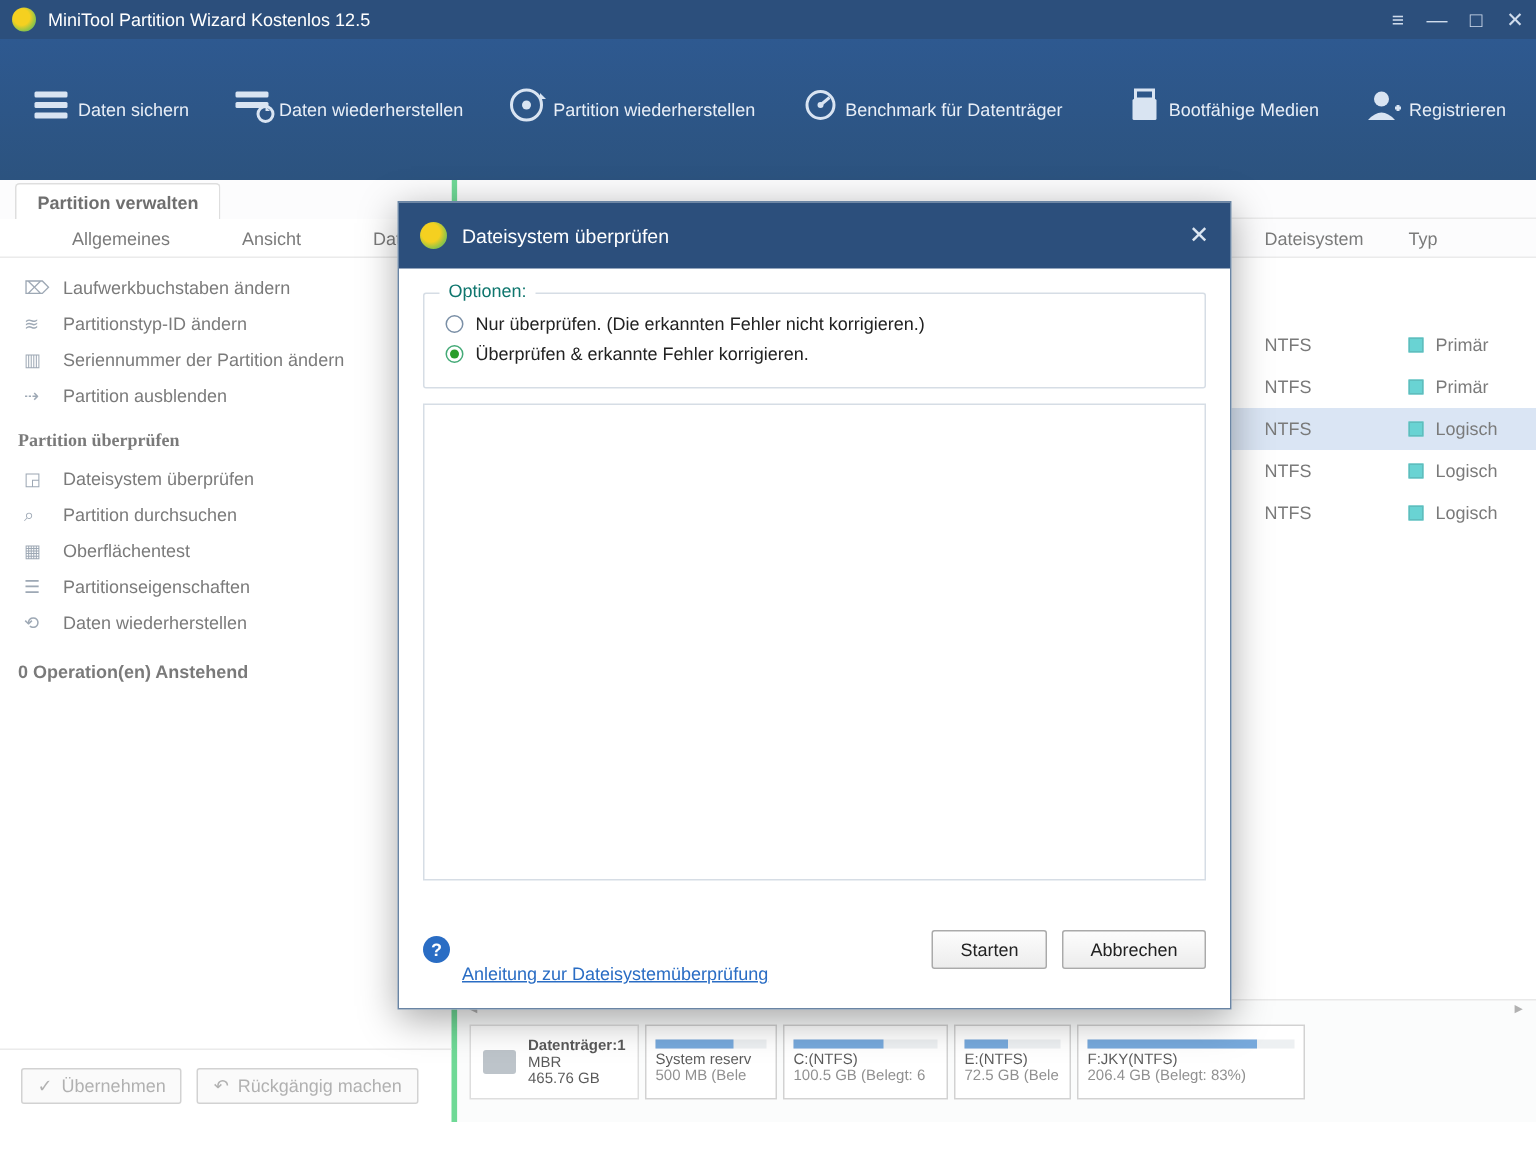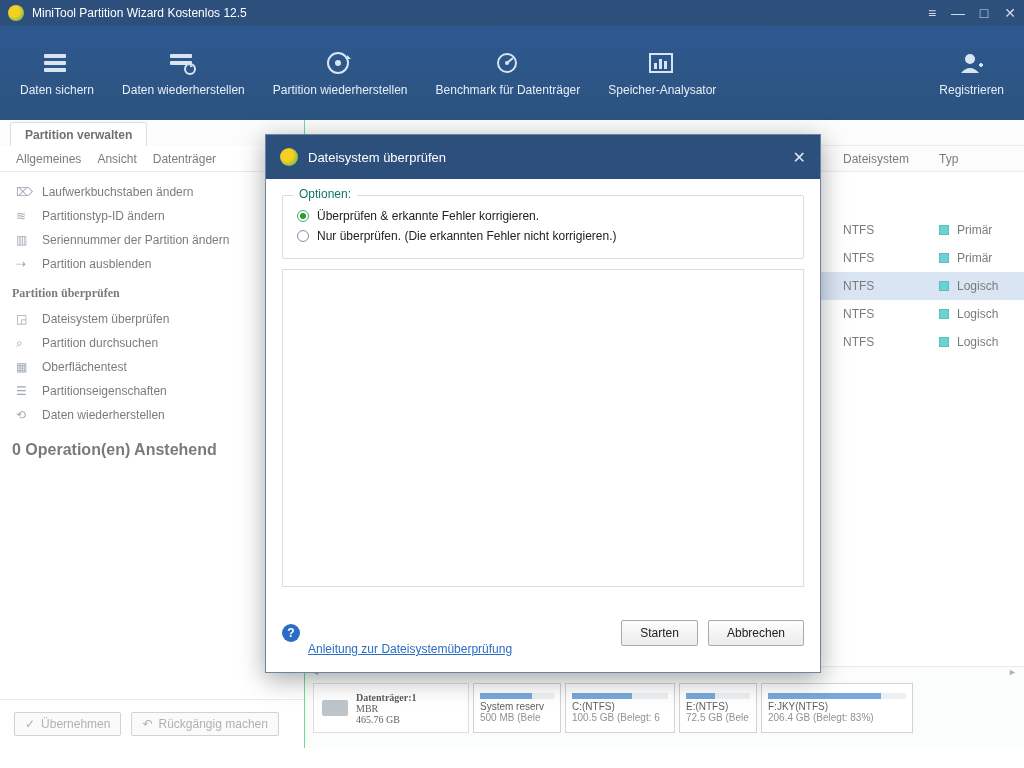--- a/index.html
+++ b/index.html
@@ -6,42 +6,42 @@
 body { font-family: "Segoe UI", Tahoma, sans-serif; font-size: 12px; background: #fff; width: 1024px; height: 768px; overflow: hidden; position: relative; }
 
 
 .titlebar { height: 26px; background: #2c4f7c; display: flex; align-items: center; padding: 0 8px; color: #fff; font-size: 12px; }
 .titlebar .app-icon { width: 16px; height: 16px; background: radial-gradient(circle at 40% 40%, #f5d020 40%, #8bc34a 70%); border-radius: 50%; margin-right: 8px; }
 .titlebar .win-controls { margin-left: auto; display: flex; gap: 14px; }
 .titlebar .win-controls span { width: 12px; height: 12px; display: inline-flex; align-items: center; justify-content: center; cursor: pointer; color: #d0dcec; font-size: 14px; }
 
 
 .toolbar { height: 94px; background: linear-gradient(#2e5990, #2c537f); display: flex; align-items: center; padding: 0 6px; color: #e8eef7; }
-.tool-item { display: flex; flex-direction: column; align-items: center; justify-content: center; padding: 8px 14px; cursor: pointer; font-size: 12px; }
+.tool-item { display: flex; flex-direction: row; align-items: center; justify-content: center; padding: 8px 14px; cursor: pointer; font-size: 12px; }
 .tool-item .icon { width: 32px; height: 28px; margin-bottom: 6px; display: flex; align-items: center; justify-content: center; }
 .tool-item .icon svg { fill: #d9e4f2; }
 .toolbar .spacer { flex: 1; }
 
 
 .dim { position: absolute; top: 120px; left: 0; right: 0; bottom: 0; background: rgba(255,255,255,0.35); pointer-events: none; z-index: 10; }
 
 
 .main { display: flex; height: 628px; background: #fdfdfe; }
 
-.left-panel { width: 305px; border-right: 1px solid #22c55e; background: #fff; display: flex; flex-direction: column; }
+.left-panel { width: 305px; border-right: 4px solid #22c55e; background: #fff; display: flex; flex-direction: column; }
 .tab-header { height: 26px; display: flex; align-items: end; padding: 0 10px; background: #fafbfc; }
 .tab-header .tab { padding: 5px 14px 4px; border: 1px solid #ccc; border-bottom: none; background: #fff; font-weight: 600; font-size: 12px; color: #222; border-radius: 3px 3px 0 0; }
 .menubar { height: 26px; display: flex; align-items: center; gap: 16px; padding: 0 16px; font-size: 12px; color: #333; border-bottom: 1px solid #e0e0e0; }
-.menubar span { cursor: pointer; }
+.menubar span { cursor: pointer; margin-left: 32px; }
 
 .ops-list { padding: 8px 10px; flex: 1; overflow: auto; color: #333; }
 .ops-list .op-item { display: flex; align-items: center; gap: 10px; padding: 5px 6px; cursor: pointer; font-size: 12px; }
 .ops-list .op-item .ico { width: 16px; height: 14px; color: #6b7b8e; }
 .ops-list .section-title { font-weight: 600; padding: 10px 2px 6px; font-size: 12px; font-family: Liberation Serif, serif; }
-.ops-list .pending { font-weight: 600; padding: 14px 2px; font-size: 16px; }
+.ops-list .pending { font-weight: 600; padding: 14px 2px; font-size: 12px; }
 
 .bottom-btns { display: flex; gap: 10px; padding: 12px 14px; border-top: 1px solid #e0e0e0; }
 .bottom-btns button { flex: 0 0 auto; padding: 4px 10px; border: 1px solid #bbb; background: #f7f7f7; color: #888; border-radius: 2px; font-size: 12px; display: flex; align-items: center; gap: 6px; }
 
 
 .right-panel { flex: 1; display: flex; flex-direction: column; background: #fff; }
 .table-head { height: 26px; display: flex; align-items: center; font-size: 12px; color: #333; border-bottom: 1px solid #e0e0e0; padding-left: 10px; background: #fafbfc; }
 .table-head div { padding: 0 8px; }
 .table-body { flex: 1; overflow: hidden; }
 .table-row { height: 28px; display: flex; align-items: center; padding-left: 10px; font-size: 12px; color: #333; }
@@ -52,21 +52,21 @@
 .sq { width: 10px; height: 10px; background: #1abcbc; border: 1px solid #0a9a9a; }
 
 .diskmap-wrap { height: 82px; border-top: 1px solid #ddd; position: relative; background: #f9fafb; }
 .diskmap-scroll { height: 10px; display: flex; align-items: center; justify-content: space-between; padding: 0 6px; }
 .diskmap-scroll .arrow { width: 10px; color: #888; font-size: 9px; }
 .diskmap { display: flex; gap: 4px; padding: 6px 8px; align-items: stretch; height: 62px; }
 .diskblock { border: 1px solid #bbb; background: #fff; padding: 4px 6px; font-size: 10px; display: flex; flex-direction: column; justify-content: center; position: relative; }
 .diskblock.selected { border: 2px solid #3b7dc4; }
 .diskblock .bar { height: 6px; background: #e4e8ec; margin-bottom: 2px; position: relative; }
 .diskblock .bar .fill { position: absolute; left: 0; top: 0; bottom: 0; background: #2f7bc9; }
-.disk-info { width: 156px; display: flex; align-items: center; gap: 8px; border: 1px solid #ccc; background: #fff; padding: 4px 8px; font-size: 10px; font-family: Liberation Serif, serif; }
+.disk-info { width: 113px; display: flex; align-items: center; gap: 8px; border: 1px solid #ccc; background: #fff; padding: 4px 8px; font-size: 10px; }
 .disk-info .hdd { width: 26px; height: 16px; background: #9aa5ae; border-radius: 2px; }
 
 
 .modal { position: absolute; left: 265px; top: 134px; width: 556px; background: #fff; border: 1px solid #6a85a4; box-shadow: 0 6px 24px rgba(0,0,0,0.35); z-index: 20; }
 .modal-title { height: 44px; background: #2c4f7c; color: #fff; display: flex; align-items: center; padding: 0 14px; font-size: 13px; }
 .modal-title .app-icon { width: 18px; height: 18px; background: radial-gradient(circle at 40% 40%, #f5d020 40%, #8bc34a 70%); border-radius: 50%; margin-right: 10px; }
 .modal-title .close { margin-left: auto; cursor: pointer; font-size: 16px; color: #dce6f2; }
 
 .modal-body { padding: 16px 16px 12px; }
 .fieldset { border: 1px solid #d6dde5; border-radius: 2px; padding: 10px 14px 12px; position: relative; }
@@ -137,32 +137,30 @@
   <div class="tool-item">
     <div class="icon">
         <svg width="30" height="24">
           <circle cx="14" cy="12" r="9" fill="none" stroke="#d9e4f2" stroke-width="2"></circle>
           <circle cx="14" cy="12" r="2"></circle>
           <line x1="14" y1="12" x2="20" y2="7" stroke="#d9e4f2" stroke-width="2"></line>
         </svg>
       </div>
     <span>Benchmark für Datenträger</span>
   </div>
-  <div class="tool-item">
-    <div class="icon">
-        <svg width="30" height="24">
-          <rect x="3" y="3" width="22" height="18" fill="none" stroke="#d9e4f2" stroke-width="2"></rect>
-          <rect x="7" y="12" width="3" height="6"></rect>
-          <rect x="12" y="8" width="3" height="10"></rect>
-          <rect x="17" y="10" width="3" height="8"></rect>
-        </svg>
-      </div>
-    <span>Speicher-Analysator</span>
-  </div>
   <div class="spacer"></div>
+  <div class="tool-item">
+    <div class="icon">
+        <svg width="28" height="24">
+          <rect x="8" y="2" width="12" height="6" fill="none" stroke="#d9e4f2" stroke-width="2"></rect>
+          <rect x="6" y="8" width="16" height="14" rx="1"></rect>
+        </svg>
+      </div>
+    <span>Bootfähige Medien</span>
+  </div>
   <div class="tool-item">
     <div class="icon">
         <svg width="26" height="24">
           <circle cx="11" cy="8" r="5"></circle>
           <path d="M2 22 q9 -10 18 0 z"></path>
           <line x1="20" y1="14" x2="24" y2="14" stroke="#d9e4f2" stroke-width="2"></line>
           <line x1="22" y1="12" x2="22" y2="16" stroke="#d9e4f2" stroke-width="2"></line>
         </svg>
       </div>
     <span>Registrieren</span>
@@ -323,29 +321,29 @@
 <div class="modal">
   <div class="modal-title">
     <span class="app-icon"></span>
     <span>Dateisystem überprüfen</span>
     <span class="close">✕</span>
   </div>
   <div class="modal-body">
     <div class="fieldset">
       <div class="legend">Optionen:</div>
       <label class="radio-row">
+        <span class="radio unchecked"></span>
+        <span>Nur überprüfen. (Die erkannten Fehler nicht korrigieren.)</span>
+      </label>
+      <label class="radio-row">
         <span class="radio">
             <span class="dot"></span>
           </span>
         <span>Überprüfen &amp; erkannte Fehler korrigieren.</span>
       </label>
-      <label class="radio-row">
-        <span class="radio unchecked"></span>
-        <span>Nur überprüfen. (Die erkannten Fehler nicht korrigieren.)</span>
-      </label>
     </div>
     <div class="output-box"></div>
   </div>
   <div class="modal-footer">
     <div class="help">
       <span class="q">?</span>
       <a>Anleitung zur Dateisystemüberprüfung</a>
     </div>
     <div class="gap"></div>
     <button>Starten</button>

